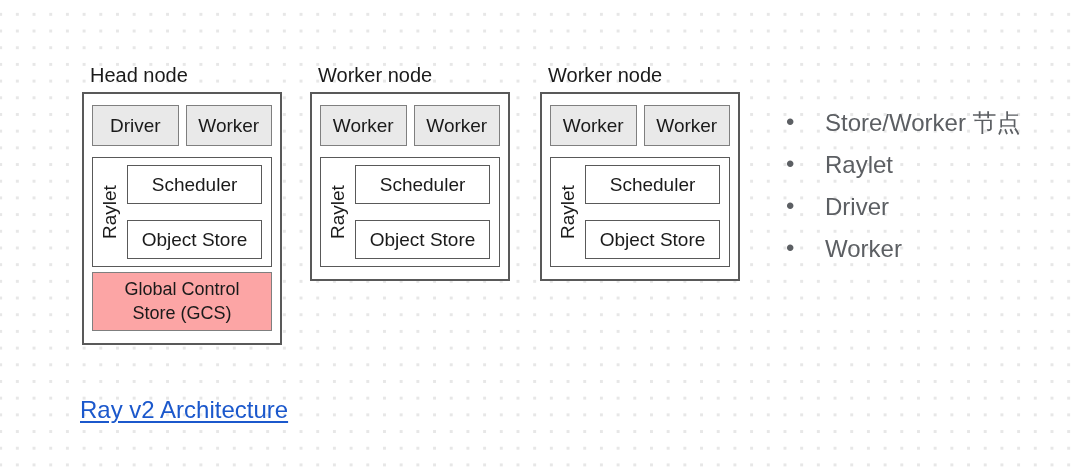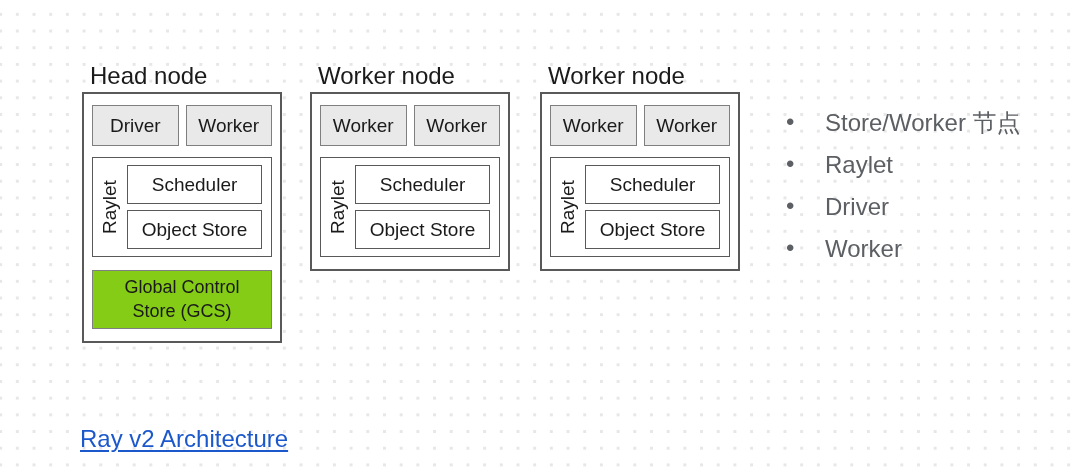--- a/index.html
+++ b/index.html
@@ -21,21 +21,21 @@
   .node-group {
     position: absolute;
     top: 64px;
     width: 200px;
   }
   .node-group.g1 { left: 82px; }
   .node-group.g2 { left: 310px; }
   .node-group.g3 { left: 540px; }
 
   .node-title {
-    font-size: 24px;
+    font-size: 20px;
     color: #1a1a1a;
     margin: 0 0 5px 8px;
     line-height: 23px;
     white-space: nowrap;
   }
 
   .node-box {
     background: #ffffff;
     border: 2px solid #595959;
     padding: 11px 8px 12px 8px;
@@ -71,37 +71,37 @@
     justify-content: center;
     writing-mode: vertical-rl;
     transform: rotate(180deg);
     font-size: 19px;
     color: #1a1a1a;
   }
   .raylet-col {
     flex: 1;
     display: flex;
     flex-direction: column;
-    gap: 6px;
+    gap: 16px;
   }
   .sub-box {
     height: 39px;
     background: #ffffff;
     border: 1.5px solid #595959;
     display: flex;
     align-items: center;
     justify-content: center;
     font-size: 19px;
     color: #1a1a1a;
   }
 
   .gcs-box {
-    margin-top: 13px;
+    margin-top: 5px;
     min-height: 59px;
-    background: #84cc16;
+    background: #fca5a5;
     border: 1.5px solid #7f7f7f;
     display: flex;
     align-items: center;
     justify-content: center;
     text-align: center;
     font-size: 18px;
     line-height: 1.3;
     color: #1a1a1a;
     padding: 4px 16px;
   }
@@ -136,21 +136,20 @@
     position: absolute;
     left: 80px;
     top: 396px;
     font-size: 24px;
     color: #1b58cc;
     text-decoration: underline;
     text-decoration-thickness: 2px;
     text-underline-offset: 3px;
     cursor: pointer;
     white-space: nowrap;
-    margin-top: 29px;
   }
 </style>
 </head>
 <body>
 
 <div class="slide">
 
   <div class="node-group g1">
     <div class="node-title">Head node</div>
     <div class="node-box">

